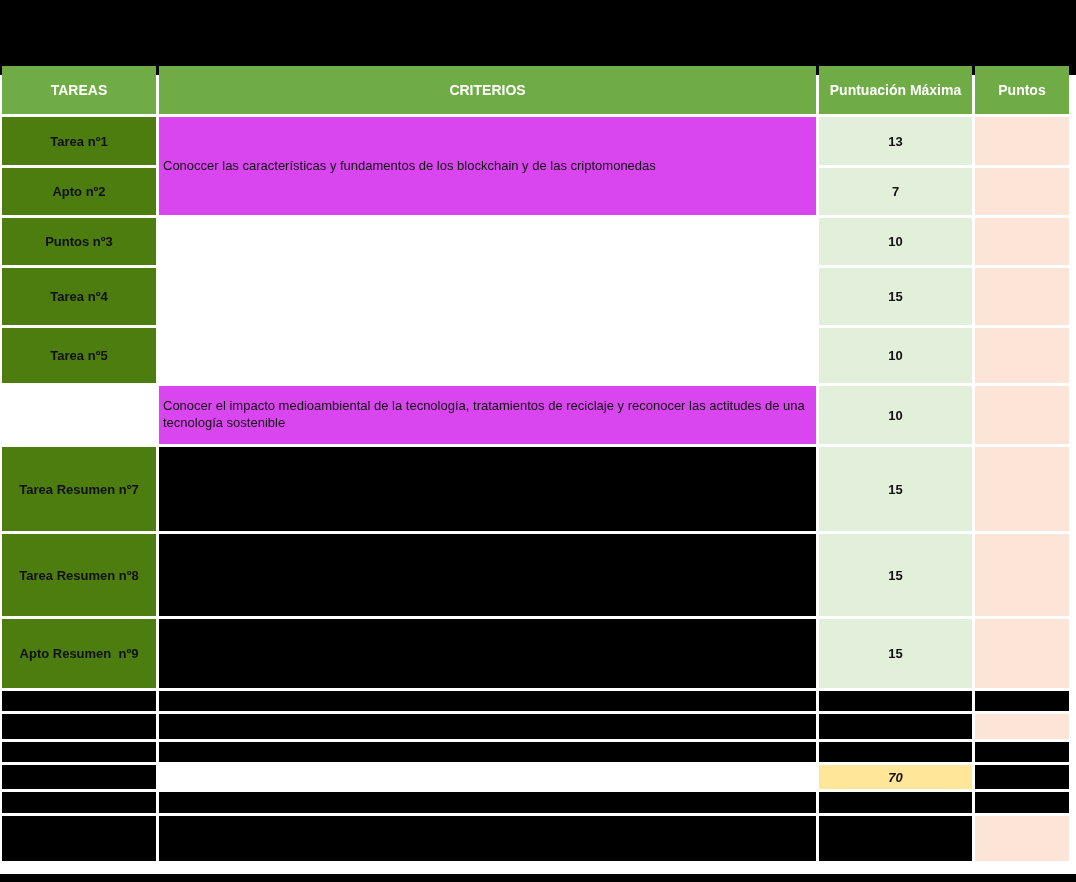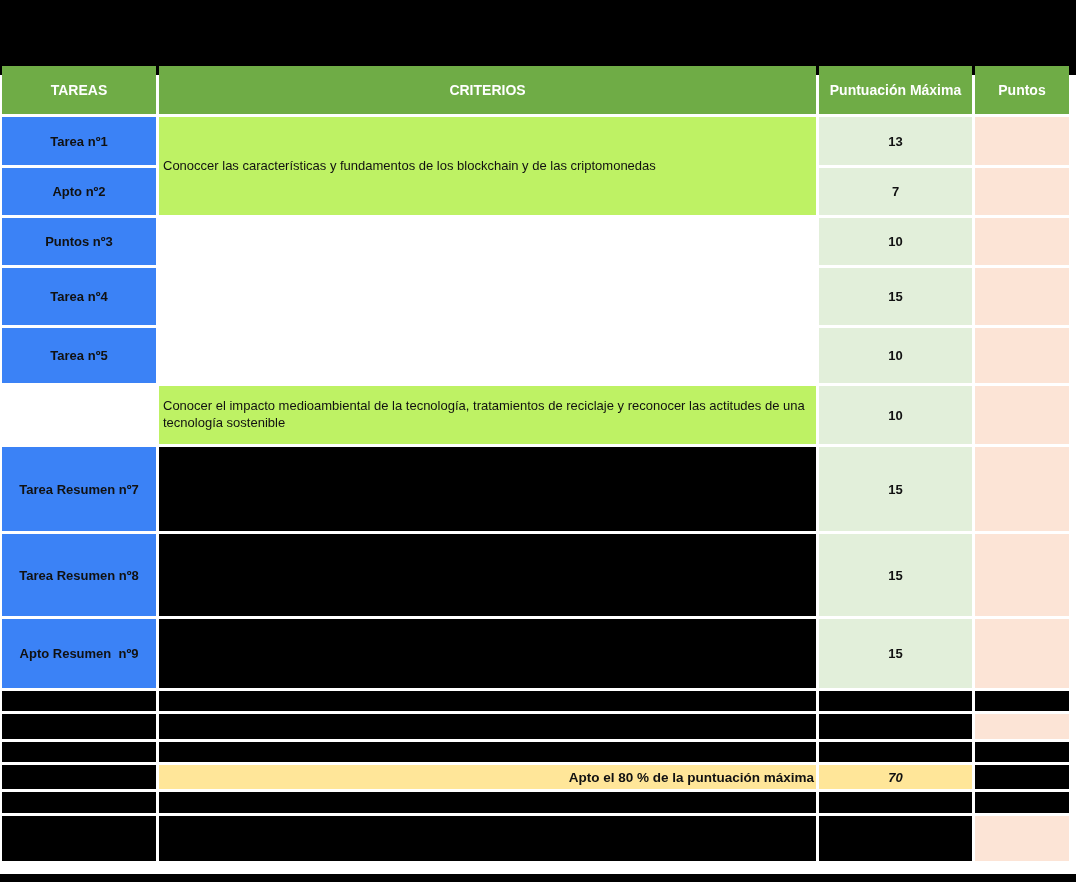--- a/index.html
+++ b/index.html
@@ -24,26 +24,26 @@
     grid-template-columns:154px 657px 153px 94px;
     grid-template-rows:48px 48px 47px 47px 57px 55px 58px 84px 82px 69px 20px 25px 20px 24px 21px 45px;
     gap:3px;
   }
   .cell{box-sizing:border-box;}
   .hcell{
     background:#6FAC46;color:#ffffff;font-weight:bold;font-size:14px;
     display:flex;align-items:center;justify-content:center;text-align:center;
   }
   .task{
-    background:#3b82f6;color:#111111;font-weight:bold;font-size:13px;
+    background:#4d7c0f;color:#111111;font-weight:bold;font-size:13px;
     display:flex;align-items:center;justify-content:center;text-align:center;
     white-space:pre;
   }
   .crit{
-    background:#bef264;color:#111111;font-size:13px;line-height:1.3;
+    background:#d946ef;color:#111111;font-size:13px;line-height:1.3;
     display:flex;align-items:center;padding:2px 8px 2px 4px;
   }
   .max{
     background:#E2EFDA;color:#111111;font-weight:bold;font-size:13px;
     display:flex;align-items:center;justify-content:center;
   }
   .pts{background:#FCE4D6;}
   .blk{background:#000000;}
   .apto-label{
     background:#FFE699;color:#111111;font-weight:bold;font-size:13.5px;
@@ -112,21 +112,20 @@
     <div class="cell blk" style="grid-column:2;grid-row:12"></div>
     <div class="cell blk" style="grid-column:3;grid-row:12"></div>
     <div class="cell pts" style="grid-column:4;grid-row:12"></div>
 
     <div class="cell blk" style="grid-column:1;grid-row:13"></div>
     <div class="cell blk" style="grid-column:2;grid-row:13"></div>
     <div class="cell blk" style="grid-column:3;grid-row:13"></div>
     <div class="cell blk" style="grid-column:4;grid-row:13"></div>
 
     <div class="cell blk" style="grid-column:1;grid-row:14"></div>
-    <div class="cell apto-label" style="grid-column:2;grid-row:14">Apto el 80 % de la puntuación máxima</div>
     <div class="cell apto-val" style="grid-column:3;grid-row:14">70</div>
     <div class="cell blk" style="grid-column:4;grid-row:14"></div>
 
     <div class="cell blk" style="grid-column:1;grid-row:15"></div>
     <div class="cell blk" style="grid-column:2;grid-row:15"></div>
     <div class="cell blk" style="grid-column:3;grid-row:15"></div>
     <div class="cell blk" style="grid-column:4;grid-row:15"></div>
 
     <div class="cell blk" style="grid-column:1;grid-row:16"></div>
     <div class="cell blk" style="grid-column:2;grid-row:16"></div>

